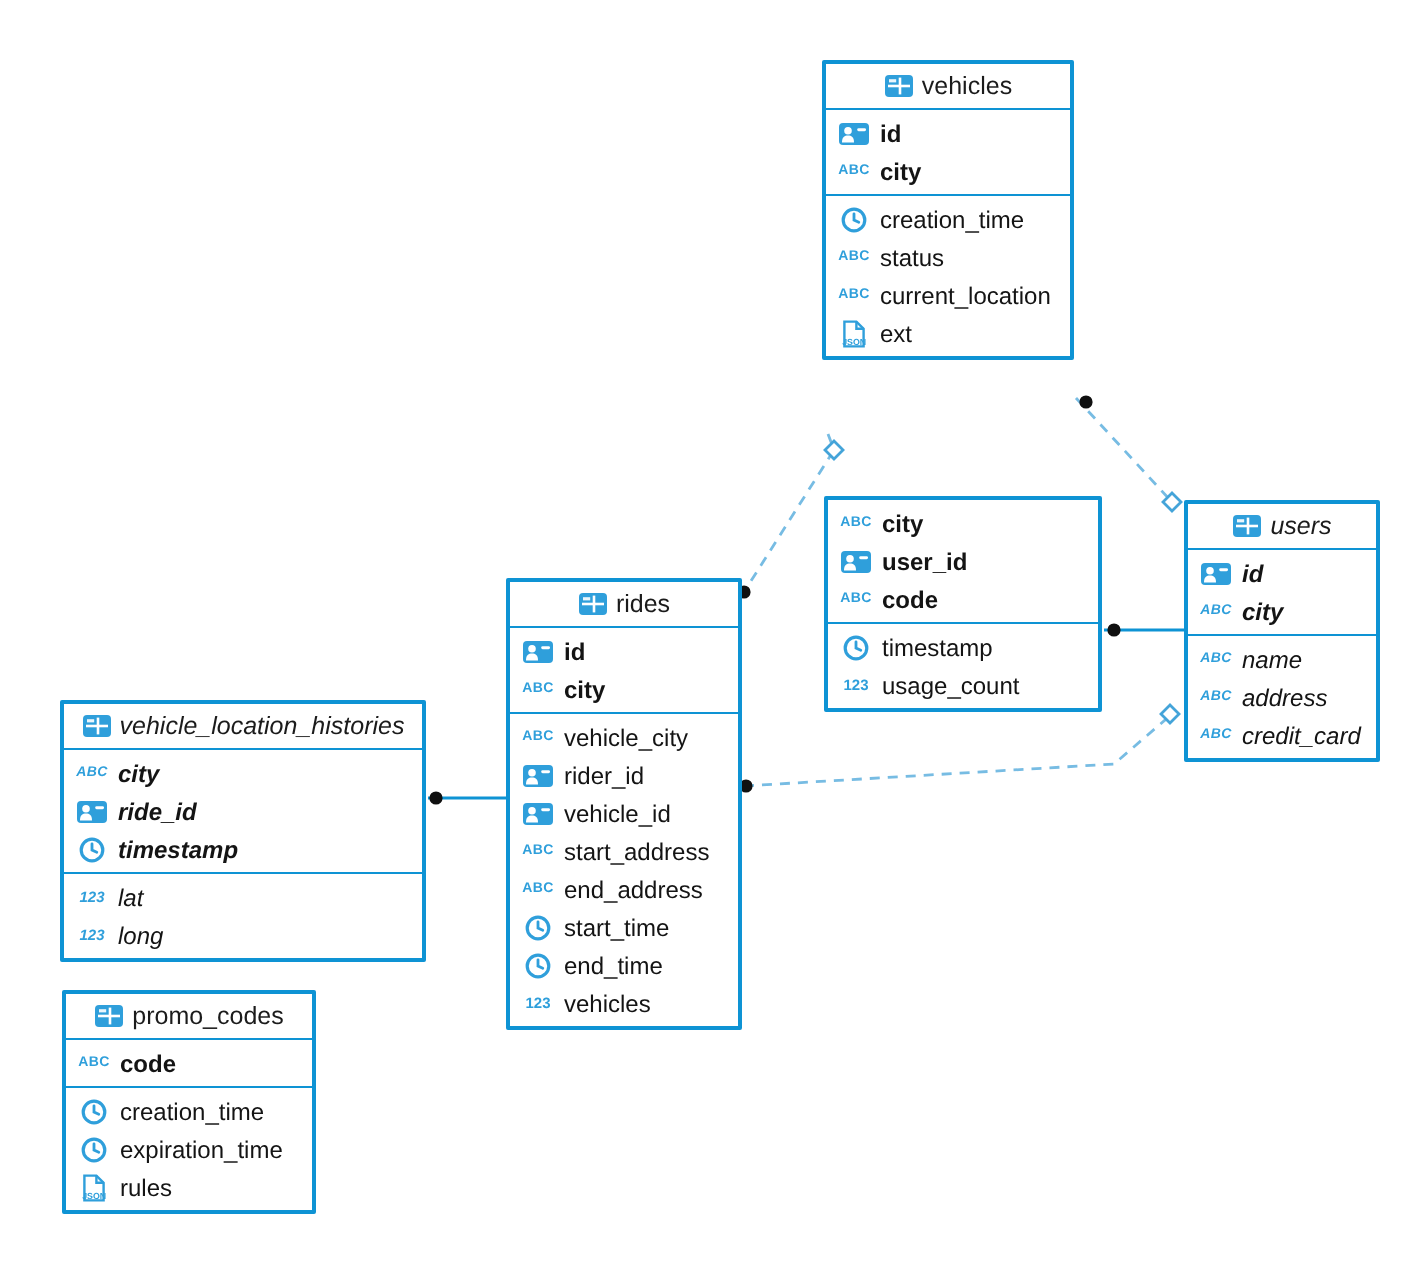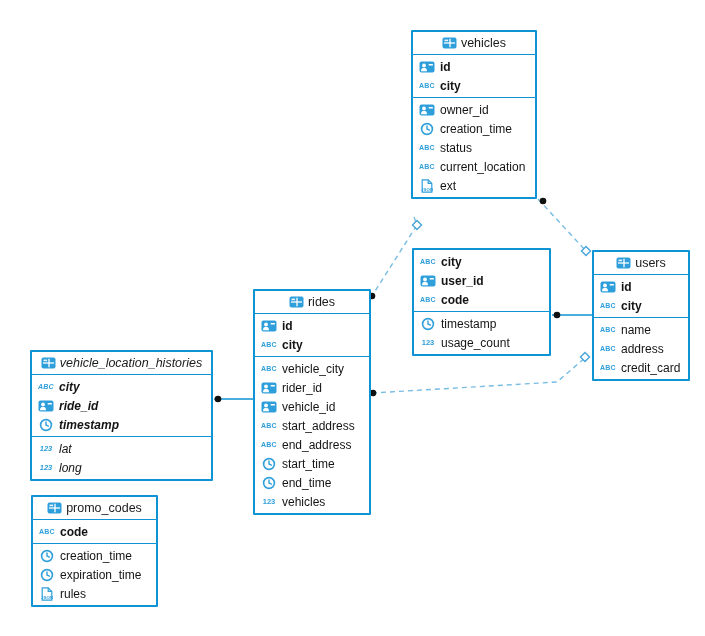--- a/index.html
+++ b/index.html
@@ -85,31 +85,20 @@
           <div class="col-row pk">
        <span class="icon-cell">
               <span class="abc-glyph">ABC</span>
             </span>
        <span>city</span>
      </div>
            </div>
         <div class="section fields">
           <div class="col-row ">
        <span class="icon-cell">
-              <svg class="mini" width="16" height="12" viewBox="0 0 16 12">
-      <rect x="0.5" y="0.5" width="15" height="11" rx="2" fill="#2f9fdb"></rect>
-      <circle cx="5" cy="4.4" r="1.9" fill="#fff"></circle>
-      <path d="M2 10.2 C2 7.6 3.3 6.8 5 6.8 C6.7 6.8 8 7.6 8 10.2 Z" fill="#fff"></path>
-      <rect x="9.6" y="3.1" width="4.4" height="1.5" rx="0.7" fill="#fff"></rect>
-    </svg>
-            </span>
-       <span>owner_id</span>
-     </div>
-          <div class="col-row ">
-       <span class="icon-cell">
               <svg class="mini" width="14" height="14" viewBox="0 0 14 14">
       <circle cx="7" cy="7" r="5.4" fill="none" stroke="#2f9fdb" stroke-width="1.6"></circle>
       <path d="M7 3.9 L7 7 L9.4 8.1" fill="none" stroke="#2f9fdb" stroke-width="1.4" stroke-linecap="round"></path>
     </svg>
             </span>
        <span>creation_time</span>
      </div>
           <div class="col-row ">
        <span class="icon-cell">
               <span class="abc-glyph">ABC</span>
@@ -171,21 +160,21 @@
        <span>timestamp</span>
      </div>
           <div class="col-row ">
        <span class="icon-cell">
               <span class="num-glyph">123</span>
             </span>
        <span>usage_count</span>
      </div>
            </div>
       </div>
-      <div class="db-table" style="left: 592px; top: 250px; width: 98px;">
+      <div class="db-table" style="left: 592px; top: 250px; width: 98px; font-style: italic;">
         <div class="table-header">
       <svg class="mini" width="15" height="12" viewBox="0 0 15 12">
     <rect x="0.5" y="0.5" width="14" height="11" rx="2" fill="#2f9fdb"></rect>
     <line x1="2" y1="6" x2="13" y2="6" stroke="#fff" stroke-width="1.3"></line>
     <line x1="8" y1="1.8" x2="8" y2="10.2" stroke="#fff" stroke-width="1.3"></line>
     <rect x="2.5" y="2.6" width="3.6" height="1.6" fill="#fff" opacity="0.9"></rect>
   </svg>
       <span>users</span>
     </div>
         <div class="section pk-section">

